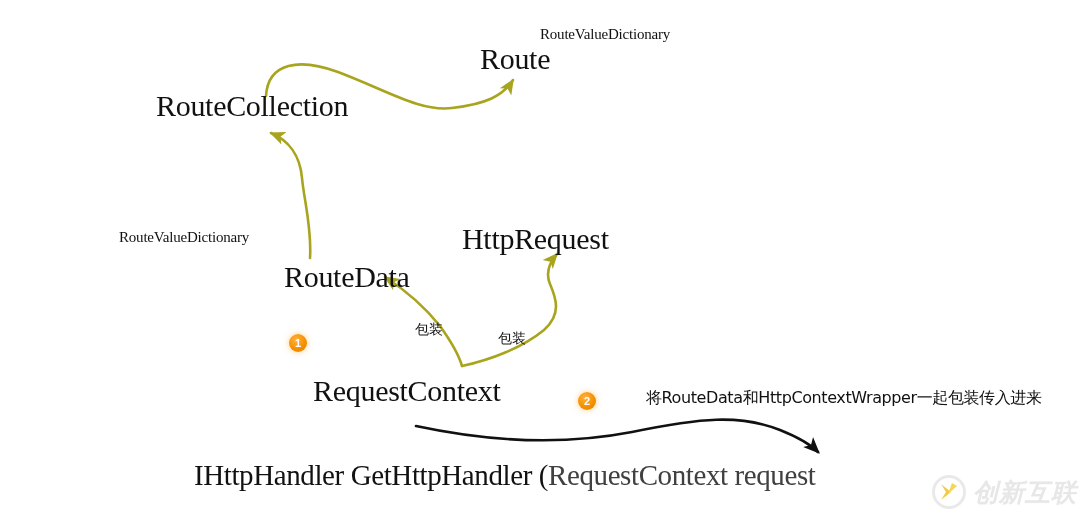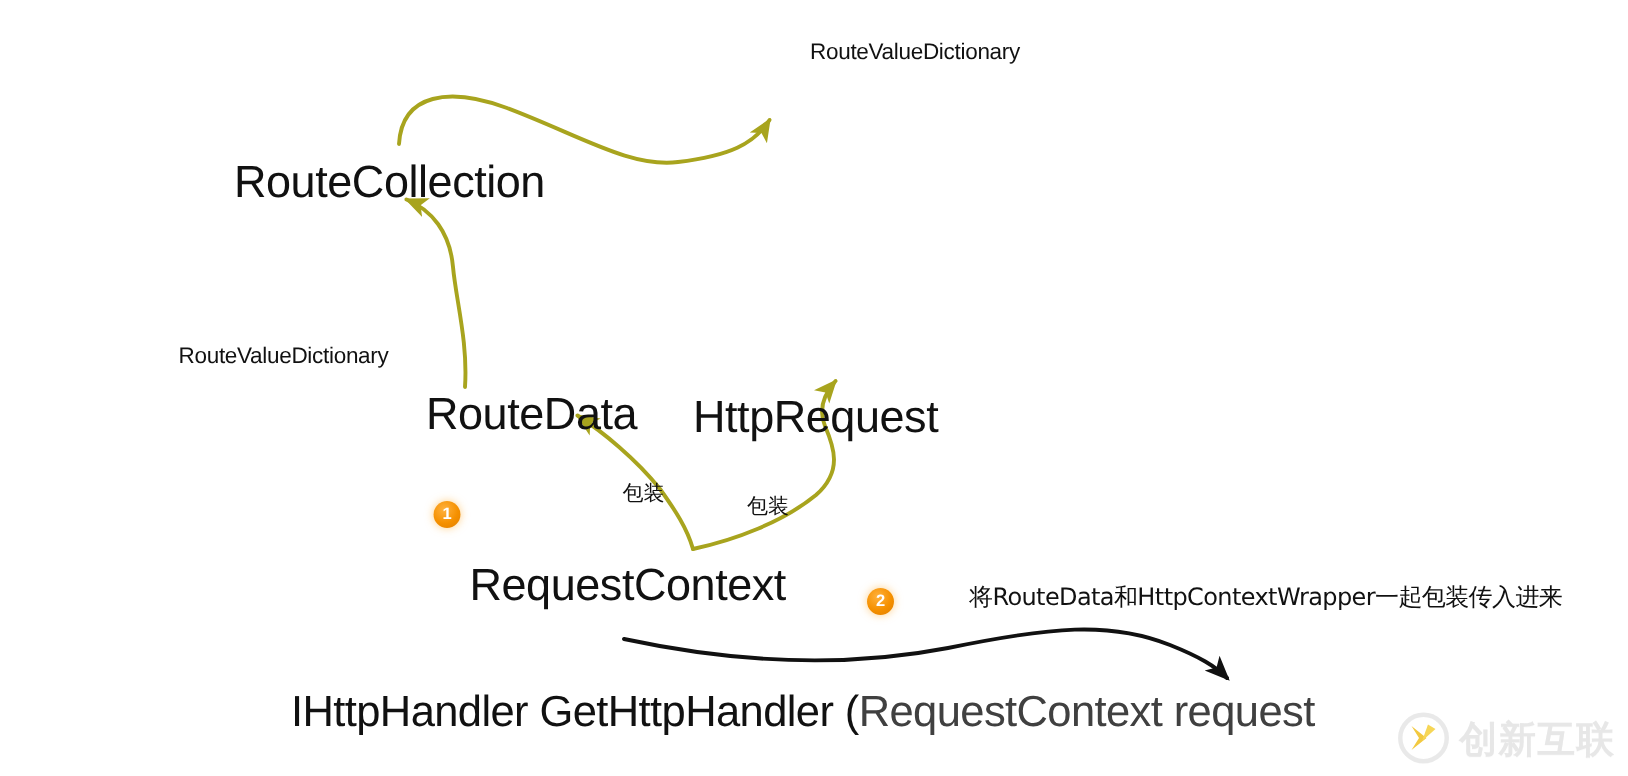--- a/index.html
+++ b/index.html
@@ -22,21 +22,21 @@
     left: 0;
     top: 0;
     width: 1085px;
     height: 517px;
     pointer-events: none;
   }
   .node {
     position: absolute;
     white-space: nowrap;
     color: #111111;
-    font-family: Liberation Sans, sans-serif;
+    font-family: Liberation Serif, serif;
     line-height: 1;
   }
   .node-big {
     font-size: 30px;
     font-weight: 400;
     letter-spacing: -0.3px;
   }
   .node-small {
     font-size: 15px;
     font-weight: 400;
@@ -80,20 +80,21 @@
   }
   
   #watermark {
     position: absolute;
     right: 8px;
     bottom: 8px;
     display: flex;
     align-items: center;
     gap: 7px;
     opacity: 0.85;
+    font-style: italic;
   }
   #watermark .wm-text {
     font-family: "DejaVu Sans", sans-serif;
     font-size: 25px;
     font-weight: bold;
     color: #e3e3e3;
     letter-spacing: 1px;
     text-shadow: 0 1px 0 #fbfbfb;
   }
   #watermark .wm-logo {
@@ -126,27 +127,28 @@
 
     <path d="M 462,366 C 458,352 450,340 440,326 C 424,306 402,288 385,277" fill="none" stroke="#A8A41E" stroke-width="2.6" stroke-linecap="round" marker-end="url(#head-olive)"></path>
 
     <path d="M 462,366 C 490,360 522,348 544,330 C 562,314 556,298 550,284 C 545,272 550,262 557,254" fill="none" stroke="#A8A41E" stroke-width="2.6" stroke-linecap="round" marker-end="url(#head-olive)"></path>
 
     <path d="M 416,426 C 500,444 570,444 632,432 C 700,418 740,414 780,430 C 800,438 810,444 818,452" fill="none" stroke="#111111" stroke-width="2.6" stroke-linecap="round" marker-end="url(#head-black)"></path>
   </svg>
 
   <div class="node node-small" style="left:540px; top:27px;">RouteValueDictionary</div>
 
+  <div class="node node-big" style="left:480px; top:44px;">Route</div>
 
-  <div class="node node-big" style="left:156px; top:107px;">RouteCollection</div>
+  <div class="node node-big" style="left:156px; top:91px;">RouteCollection</div>
 
 
   <div class="node node-small" style="left:119px; top:230px;">RouteValueDictionary</div>
 
-  <div class="node node-big" style="left:462px; top:224px;margin-top:40px;">HttpRequest</div>
+  <div class="node node-big" style="left:462px; top:224px;">HttpRequest</div>
 
   <div class="node node-big" style="left:236px; top:262px;margin-left:48px;">RouteData</div>
 
   <div class="node node-big" style="left:313px; top:376px;">RequestContext</div>
 
   <div class="node node-cjk" style="left:415px; top:322px;">包装</div>
 
   <div class="node node-cjk" style="left:498px; top:331px;">包装</div>
 
   <div class="node node-cjk-note" style="left:646px; top:370px;">将RouteData和HttpContextWrapper一起包装传入进来</div>

